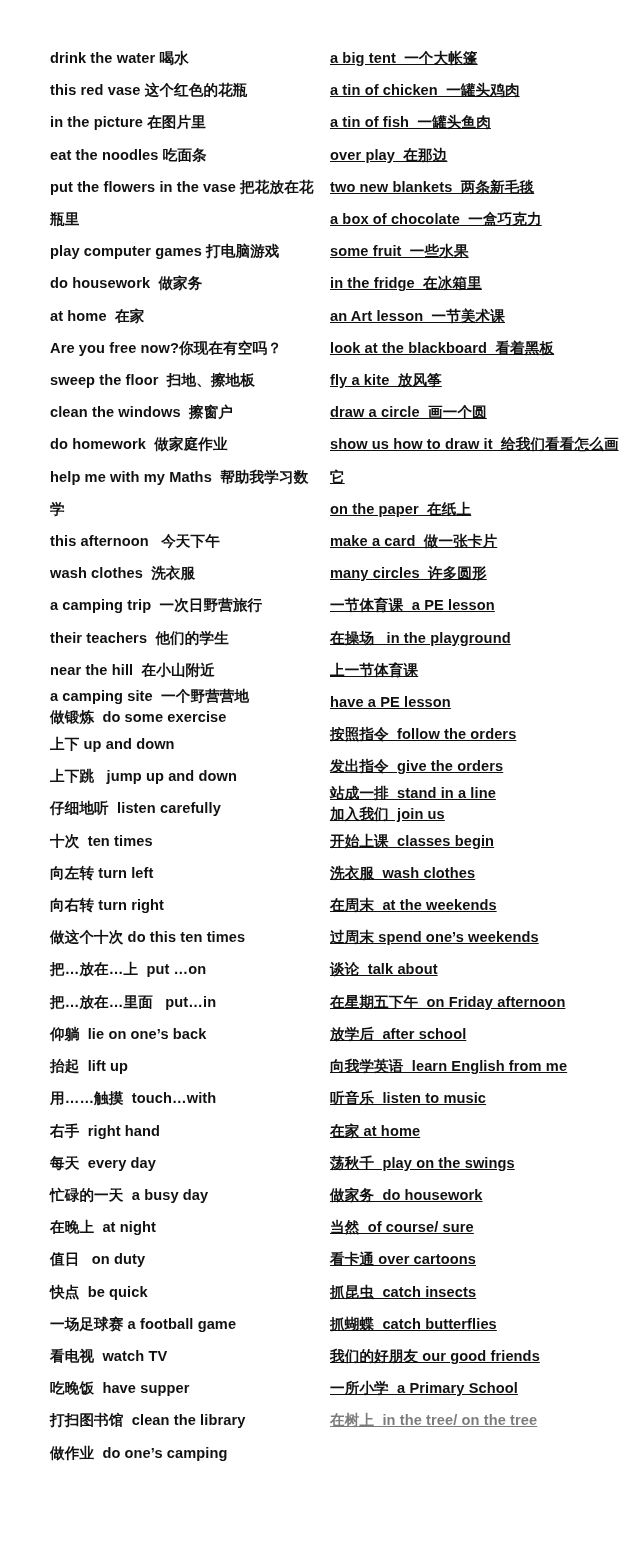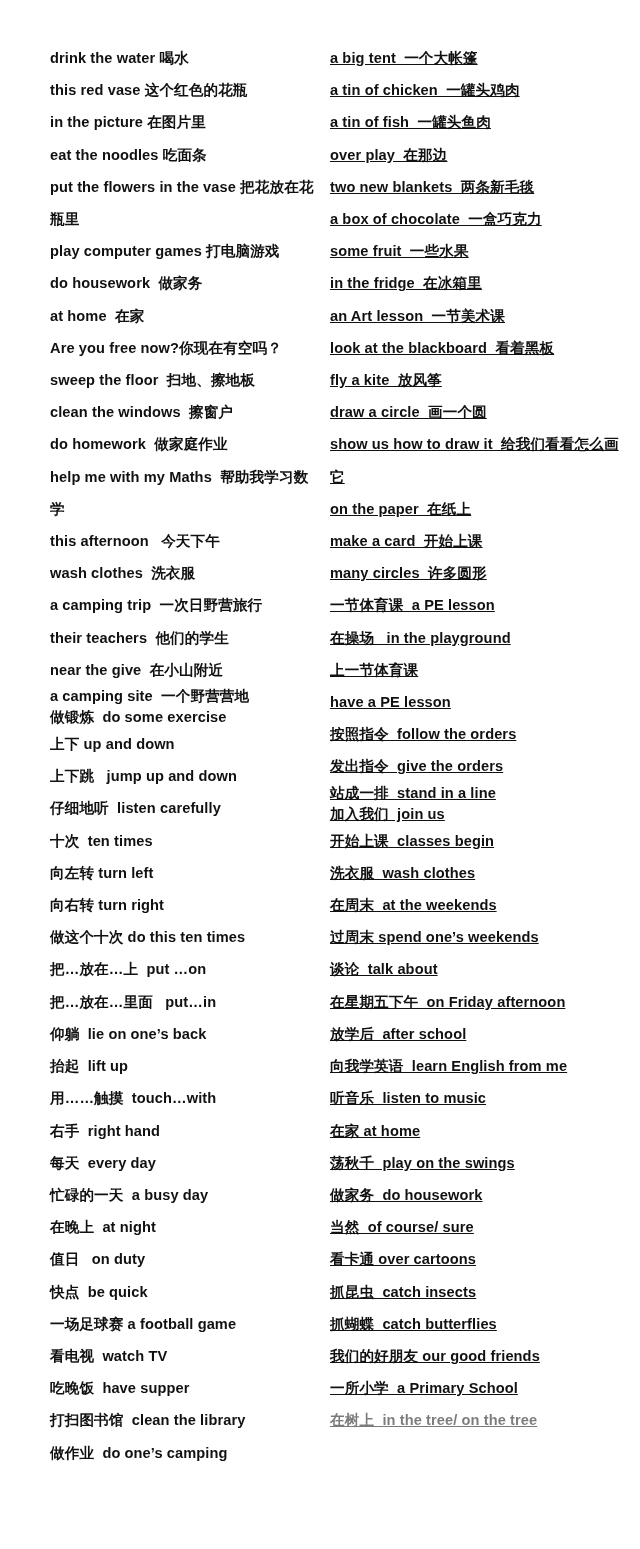--- a/index.html
+++ b/index.html
@@ -65,21 +65,21 @@
       <div class="entry">at home  在家</div>
       <div class="entry">Are you free now?你现在有空吗？</div>
       <div class="entry">sweep the floor  扫地、擦地板</div>
       <div class="entry">clean the windows  擦窗户</div>
       <div class="entry">do homework  做家庭作业</div>
       <div class="entry">help me with my Maths  帮助我学习数学</div>
       <div class="entry">this afternoon   今天下午</div>
       <div class="entry">wash clothes  洗衣服</div>
       <div class="entry">a camping trip  一次日野营旅行</div>
       <div class="entry">their teachers  他们的学生</div>
-      <div class="entry">near the give  在小山附近</div>
+      <div class="entry">near the hill  在小山附近</div>
       <div class="entry tight">a camping site  一个野营营地</div>
       <div class="entry tight">做锻炼  do some exercise</div>
       <div class="entry">上下 up and down</div>
       <div class="entry">上下跳   jump up and down</div>
       <div class="entry">仔细地听  listen carefully</div>
       <div class="entry">十次  ten times</div>
       <div class="entry">向左转 turn left</div>
       <div class="entry">向右转 turn right</div>
       <div class="entry">做这个十次 do this ten times</div>
       <div class="entry">把…放在…上  put …on</div>
@@ -107,21 +107,21 @@
       <div class="entry">two new blankets  两条新毛毯</div>
       <div class="entry">a box of chocolate  一盒巧克力</div>
       <div class="entry">some fruit  一些水果</div>
       <div class="entry">in the fridge  在冰箱里</div>
       <div class="entry">an Art lesson  一节美术课</div>
       <div class="entry">look at the blackboard  看着黑板</div>
       <div class="entry">fly a kite  放风筝</div>
       <div class="entry">draw a circle  画一个圆</div>
       <div class="entry">show us how to draw it  给我们看看怎么画它</div>
       <div class="entry">on the paper  在纸上</div>
-      <div class="entry">make a card  开始上课</div>
+      <div class="entry">make a card  做一张卡片</div>
       <div class="entry">many circles  许多圆形</div>
       <div class="entry">一节体育课  a PE lesson</div>
       <div class="entry">在操场   in the playground</div>
       <div class="entry">上一节体育课</div>
       <div class="entry">have a PE lesson</div>
       <div class="entry">按照指令  follow the orders</div>
       <div class="entry">发出指令  give the orders</div>
       <div class="entry tight">站成一排  stand in a line</div>
       <div class="entry tight">加入我们  join us</div>
       <div class="entry">开始上课  classes begin</div>

